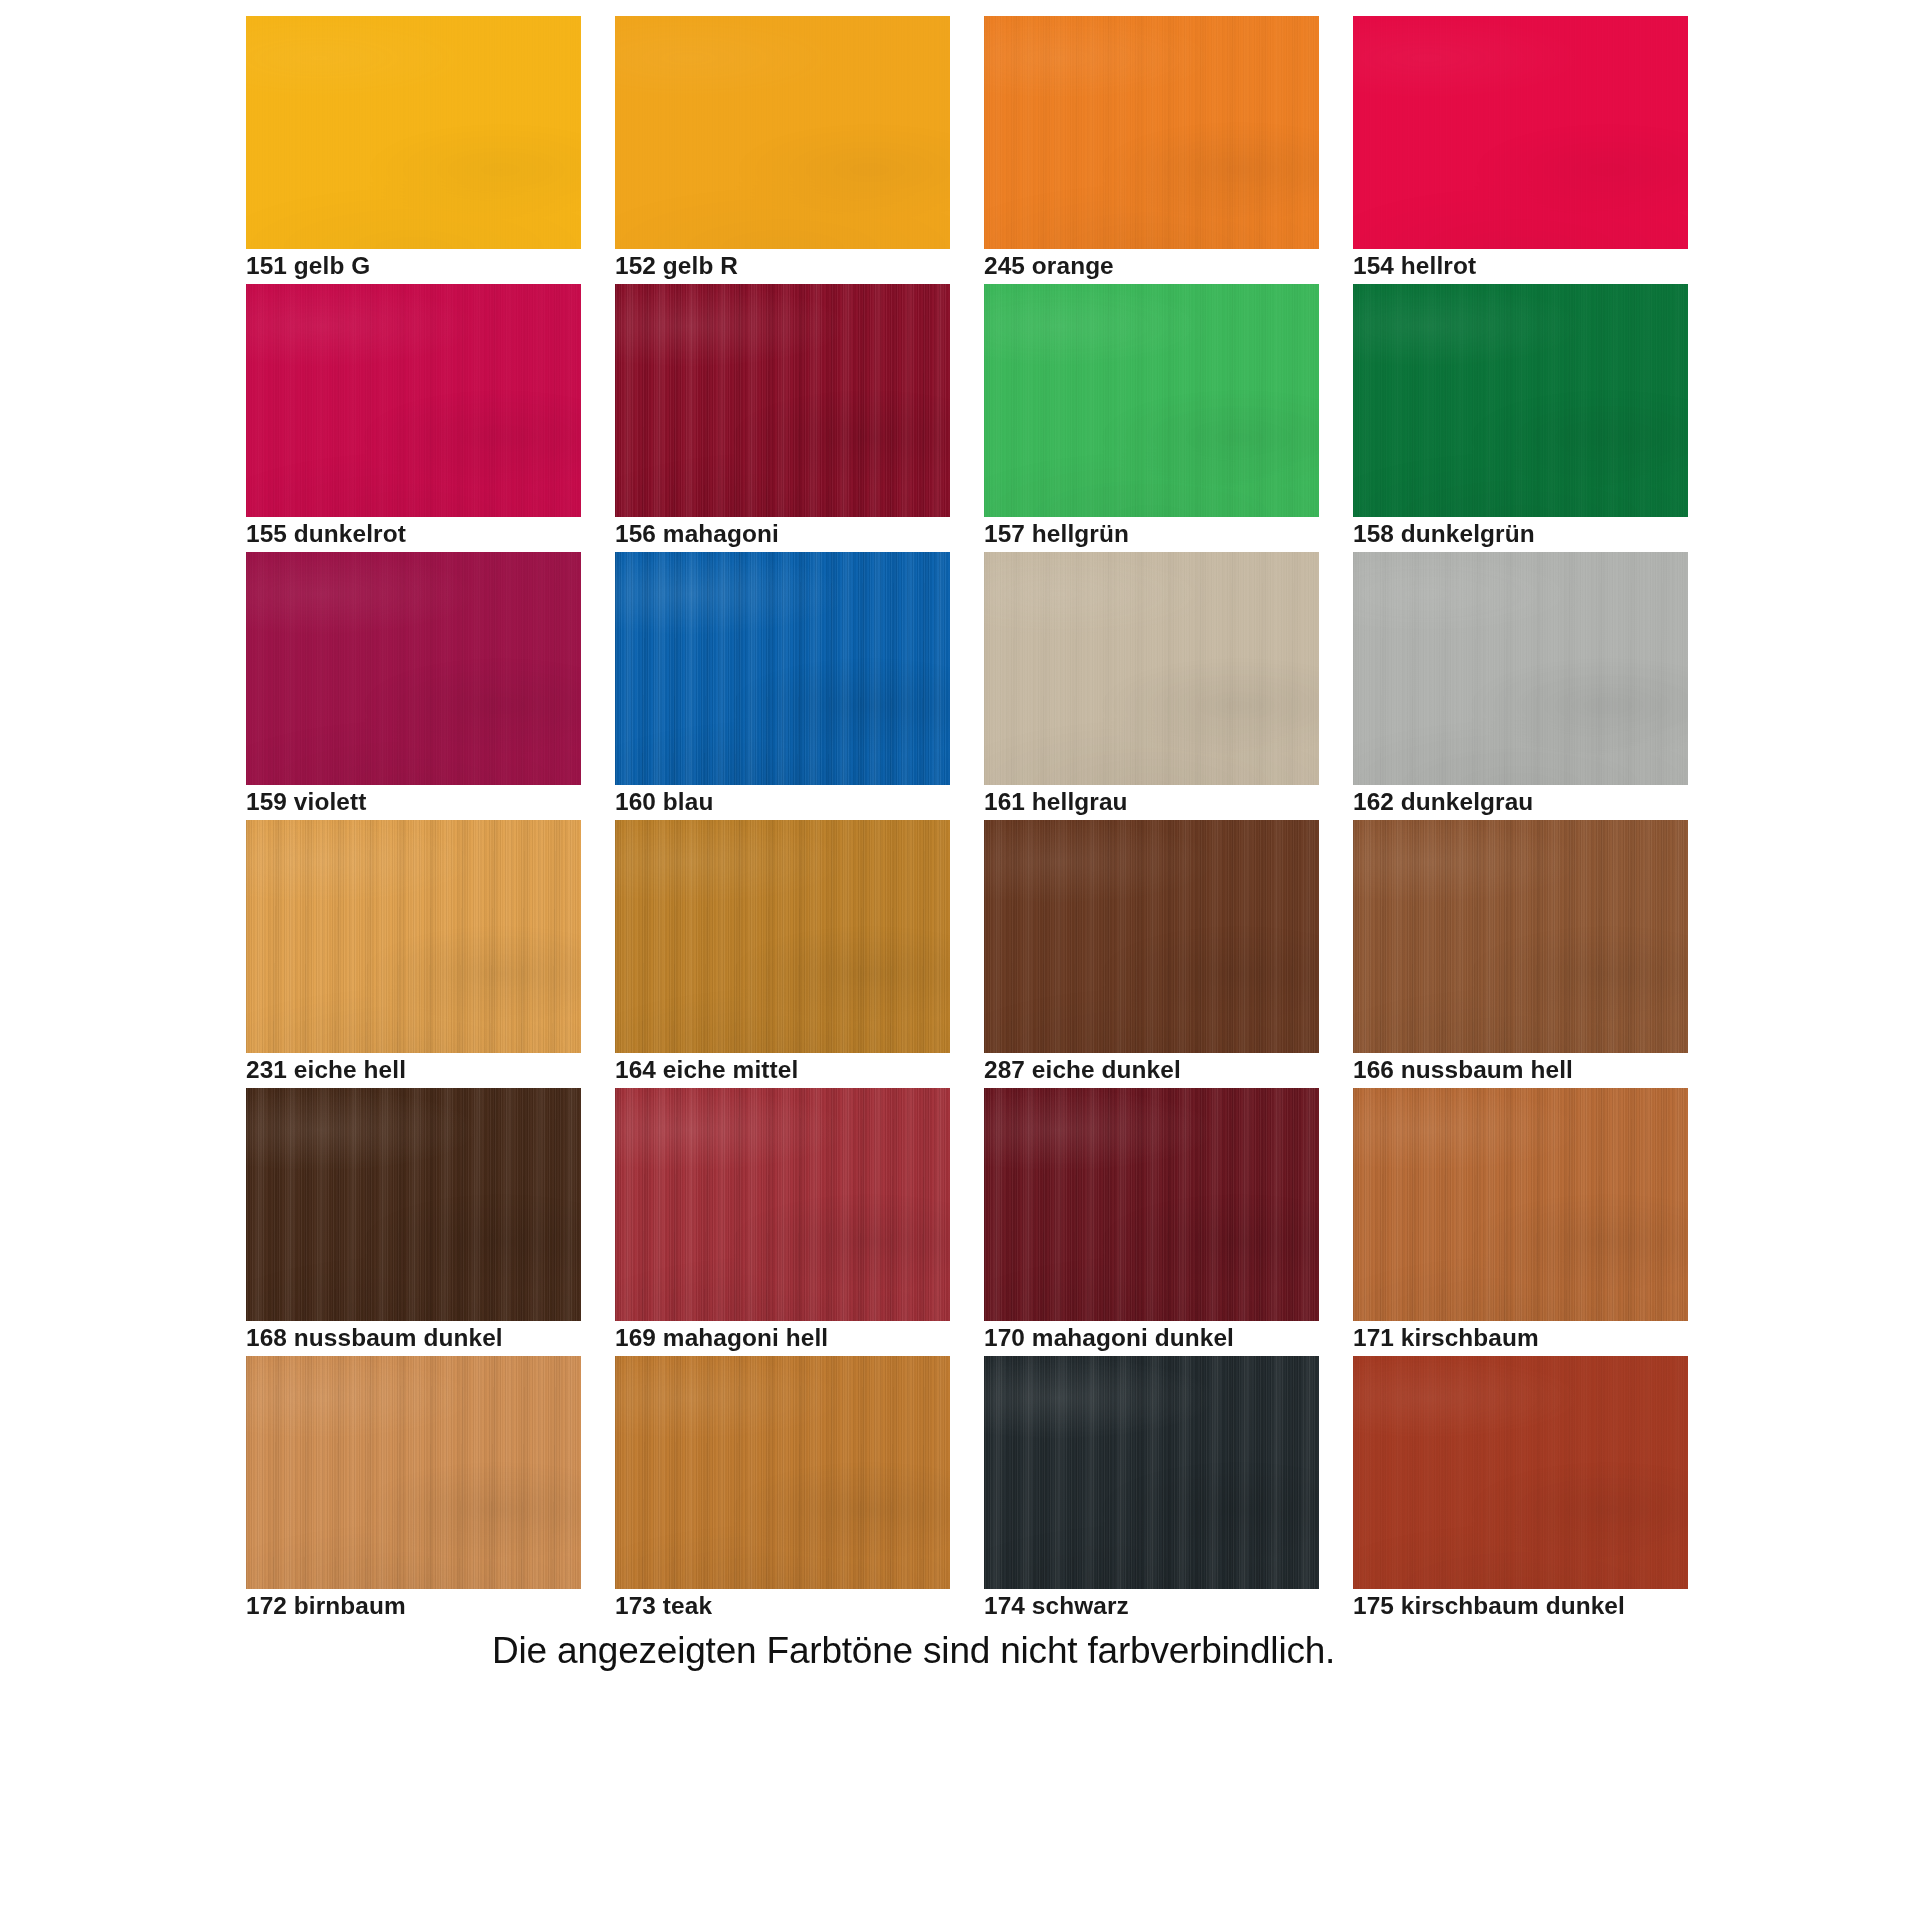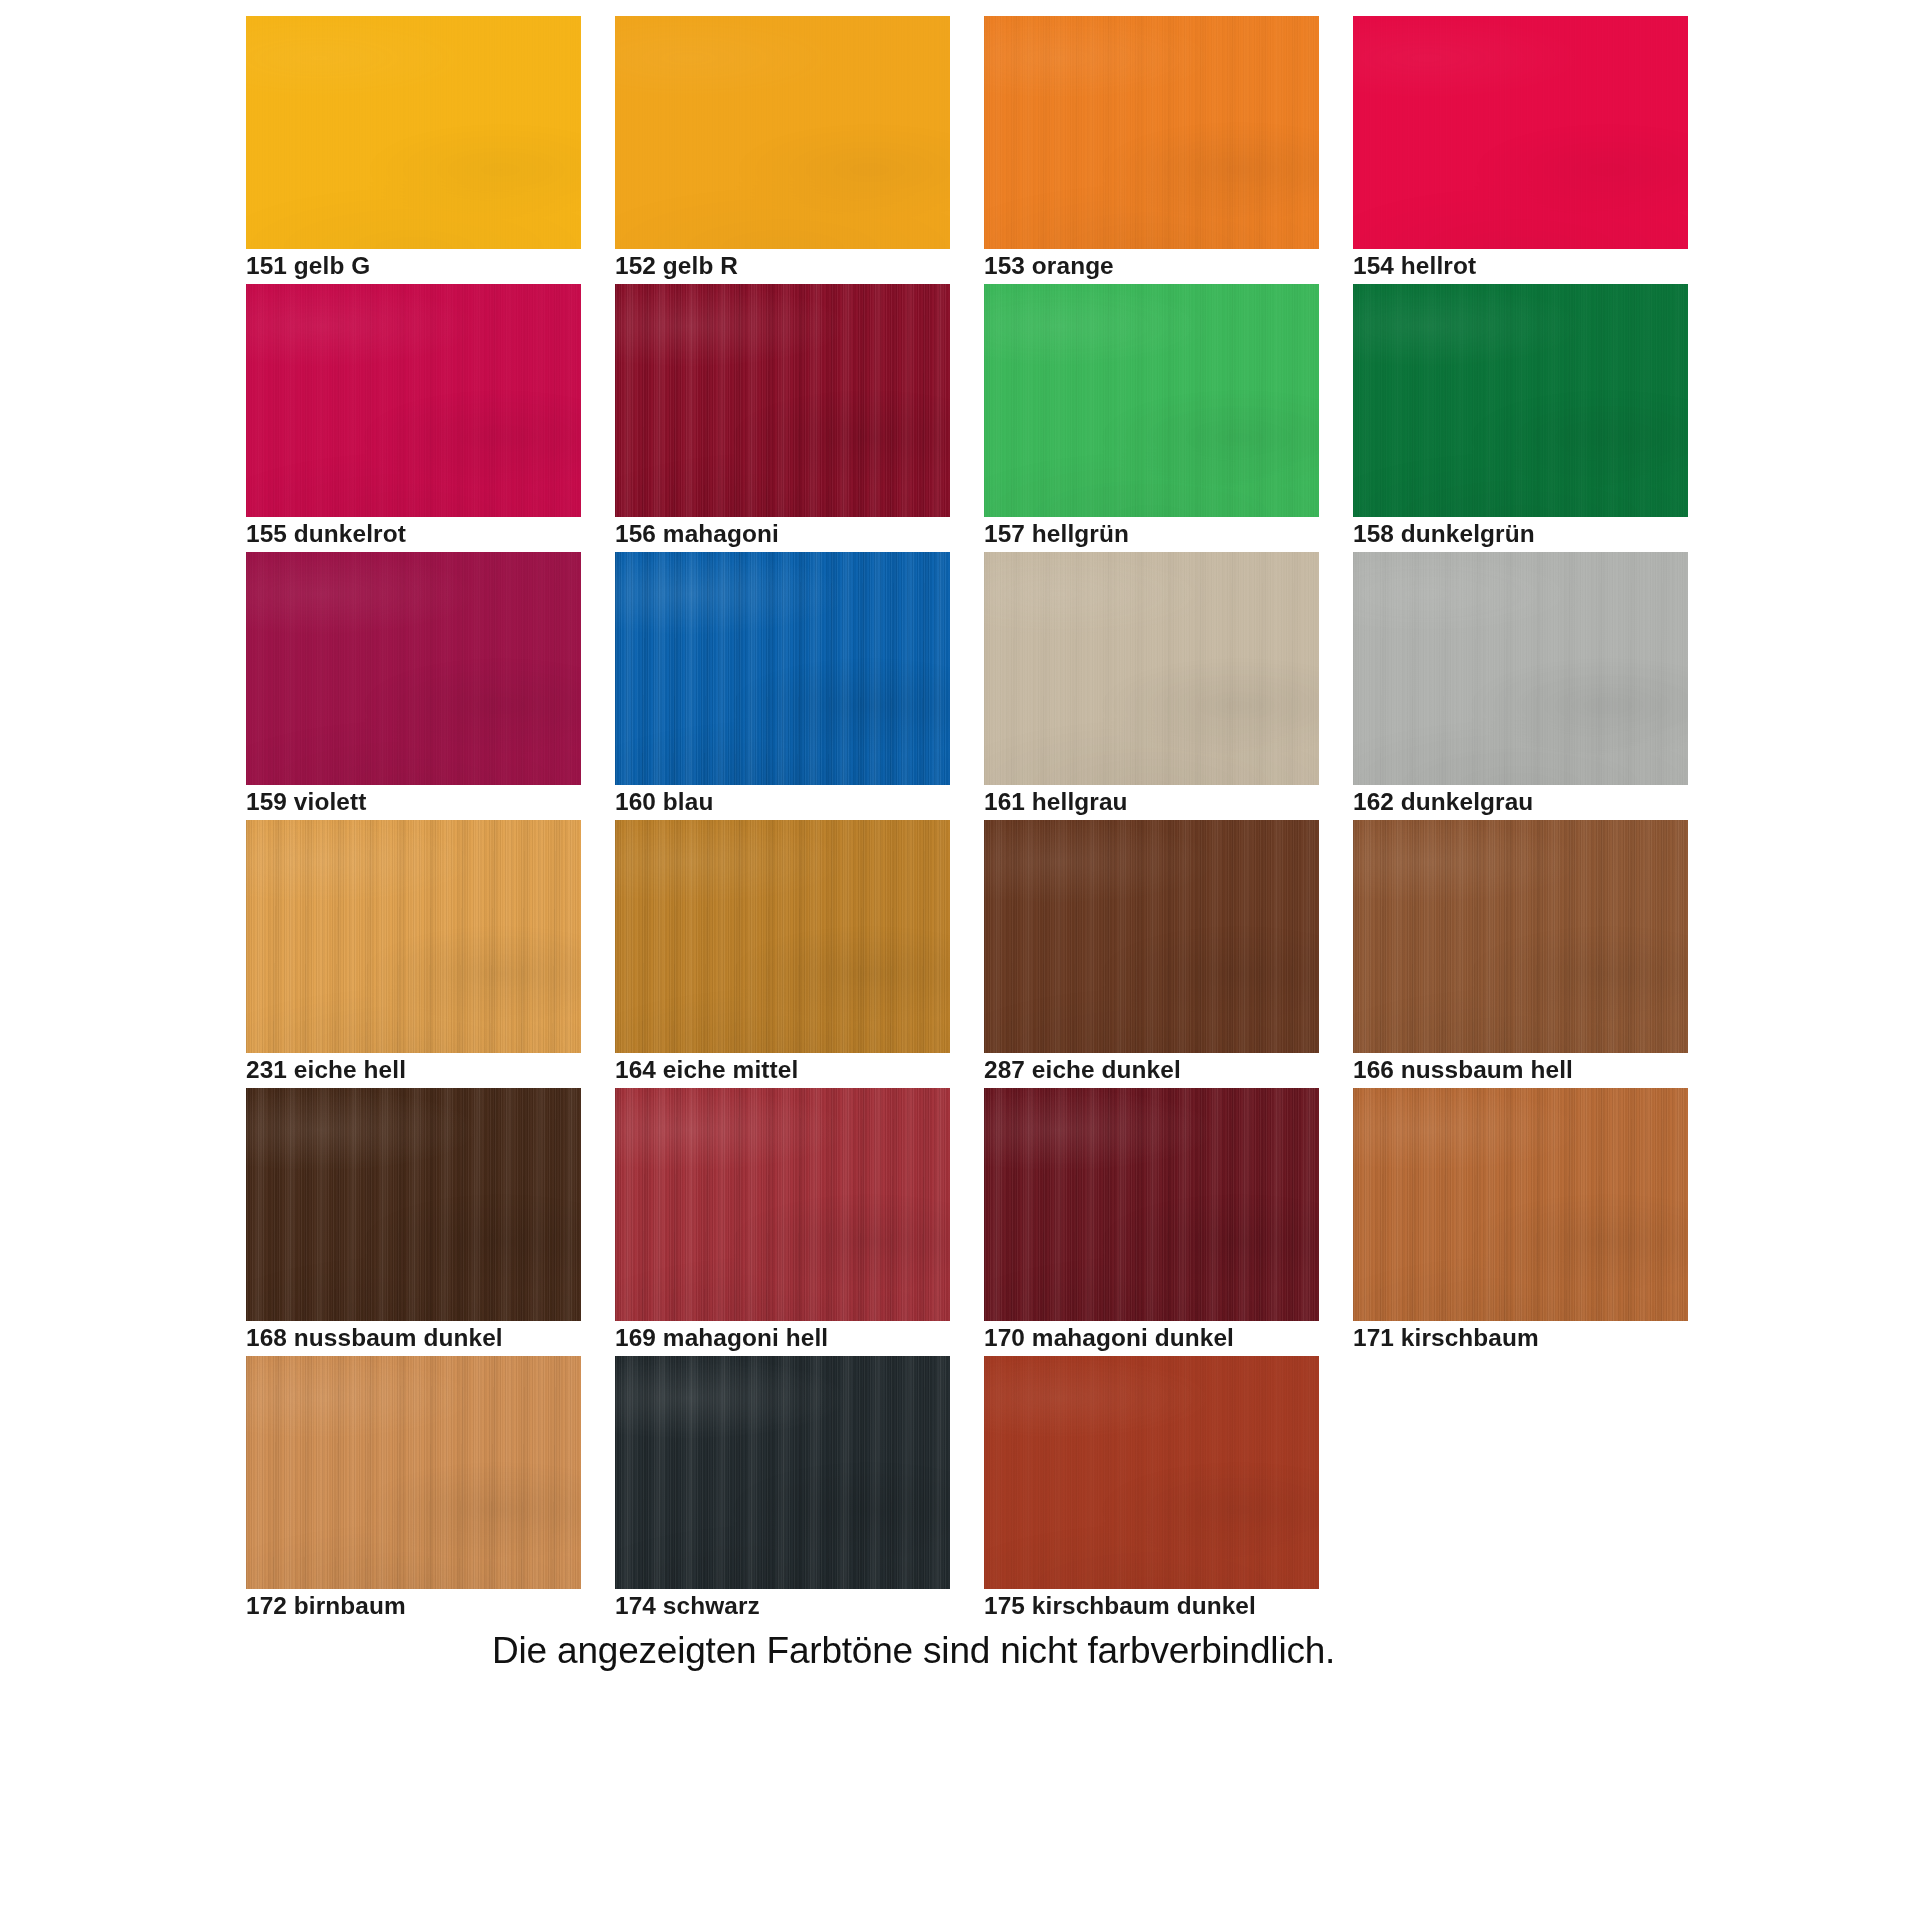--- a/index.html
+++ b/index.html
@@ -149,21 +149,21 @@
           <div class="grain-blotch"></div>
         </div>
         <div class="swatch-label">152 gelb R</div>
       </div>
       <div class="swatch-cell">
         <div class="swatch-chip tex-soft" style="background-color: rgb(237, 127, 35);">
           <div class="grain-fine"></div>
           <div class="grain-wide"></div>
           <div class="grain-blotch"></div>
         </div>
-        <div class="swatch-label">153 orange</div>
+        <div class="swatch-label">245 orange</div>
       </div>
       <div class="swatch-cell">
         <div class="swatch-chip tex-flat" style="background-color: rgb(229, 11, 69);">
           <div class="grain-fine"></div>
           <div class="grain-wide"></div>
           <div class="grain-blotch"></div>
         </div>
         <div class="swatch-label">154 hellrot</div>
       </div>
       <div class="swatch-cell">
@@ -294,20 +294,28 @@
         </div>
         <div class="swatch-label">171 kirschbaum</div>
       </div>
       <div class="swatch-cell">
         <div class="swatch-chip tex-wood" style="background-color: rgb(207, 142, 83);">
           <div class="grain-fine"></div>
           <div class="grain-wide"></div>
           <div class="grain-blotch"></div>
         </div>
         <div class="swatch-label">172 birnbaum</div>
+      </div>
+      <div class="swatch-cell">
+        <div class="swatch-chip tex-wood" style="background-color: rgb(191, 122, 47);">
+          <div class="grain-fine"></div>
+          <div class="grain-wide"></div>
+          <div class="grain-blotch"></div>
+        </div>
+        <div class="swatch-label">173 teak</div>
       </div>
       <div class="swatch-cell">
         <div class="swatch-chip tex-strong" style="background-color: rgb(34, 42, 46);">
           <div class="grain-fine"></div>
           <div class="grain-wide"></div>
           <div class="grain-blotch"></div>
         </div>
         <div class="swatch-label">174 schwarz</div>
       </div>
       <div class="swatch-cell">

